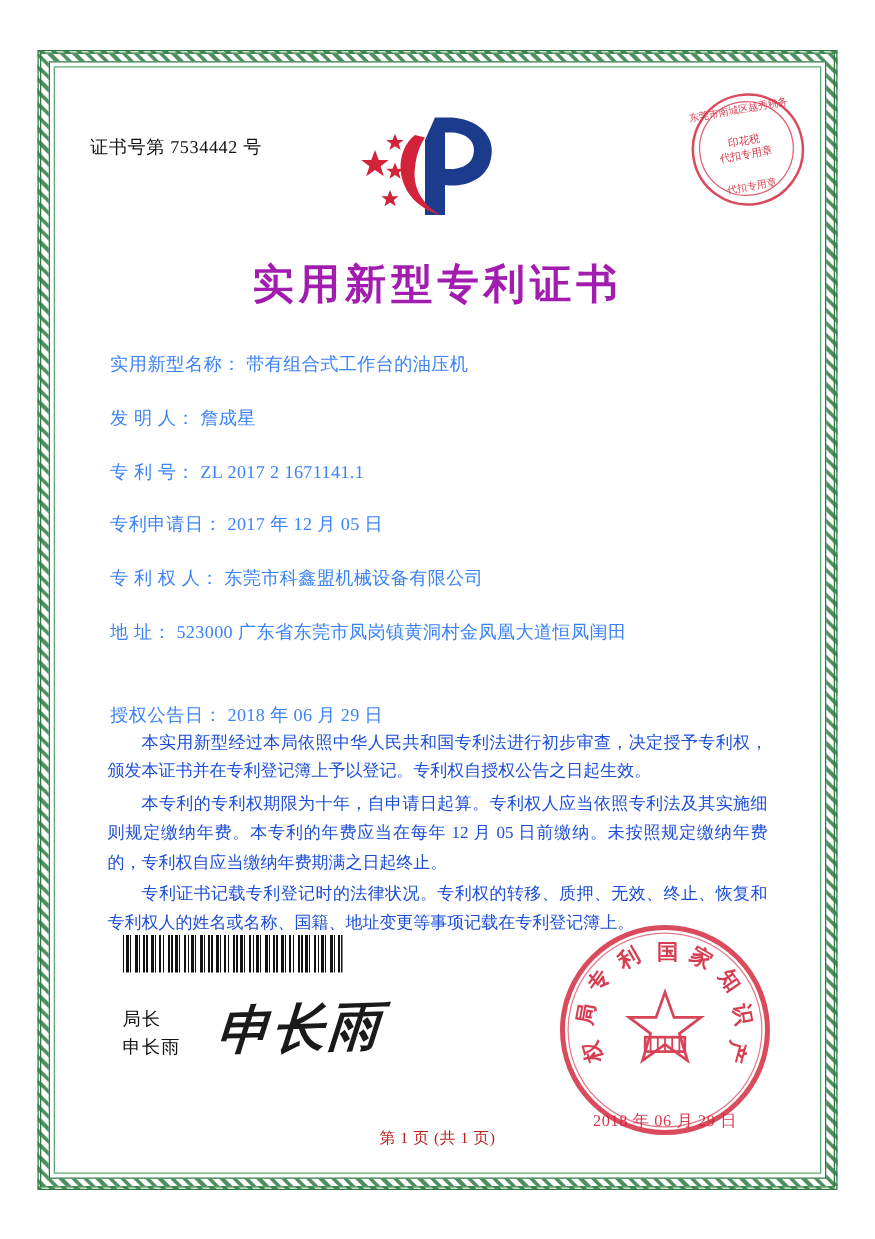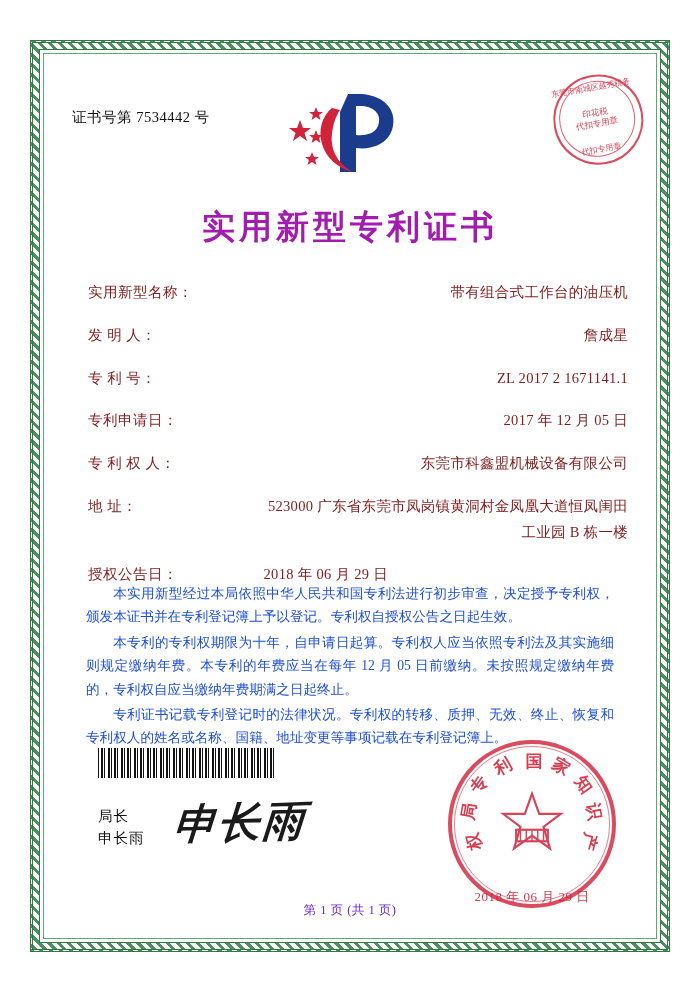--- a/index.html
+++ b/index.html
@@ -148,22 +148,21 @@
     font-family: "DejaVu Serif", serif;
   }
 
   
   .fields {
     position: absolute;
     left: 38px;
     top: 222px;
     width: 540px;
     font-size: 14.5px;
-    color: #7f1d1d;
-    text-align: right;
+    color: #3b82f6;
   }
   .field-row {
     display: flex;
     align-items: flex-start;
     margin-bottom: 21px;
     line-height: 1.5;
   }
   .field-label {
     flex: 0 0 auto;
     white-space: nowrap;
@@ -178,21 +177,21 @@
     display: block;
     margin-top: 4px;
     padding-left: 28px;
   }
   .row-two-col {
     display: flex;
     align-items: flex-start;
     margin-bottom: 10px;
     line-height: 1.5;
   }
-  .col-left { flex: 0 0 300px; display: flex; }
+  .col-left { flex: 0 0 300px; display: flex; margin-top: 24px; }
   .col-right { flex: 1 1 auto; display: flex; }
 
   
   .paragraphs {
     position: absolute;
     left: 36px;
     top: 522px;
     width: 528px;
     font-size: 13.6px;
     line-height: 1.72;
@@ -297,21 +296,21 @@
   }
 
   
   .page-footer {
     position: absolute;
     left: 0;
     top: 842px;
     width: 600px;
     text-align: center;
     font-size: 12.5px;
-    color: #6d28d9;
+    color: #b91c1c;
     letter-spacing: 0.5px;
   }
 </style>
 </head>
 <body>
 
 <div class="certificate">
 
   <div class="border-frame"></div>
   <div class="border-inner"></div>
@@ -372,21 +371,20 @@
 
       <div class="field-row">
         <span class="field-label">专 利 权 人：</span>
         <span class="field-value">东莞市科鑫盟机械设备有限公司</span>
       </div>
 
       <div class="field-row">
         <span class="field-label">地 址：</span>
         <span class="field-value">
           <span>523000  广东省东莞市凤岗镇黄洞村金凤凰大道恒凤闺田</span>
-          <span class="second-line">工业园 B 栋一楼</span>
         </span>
       </div>
 
       <div class="row-two-col">
         <span class="col-left">
           <span class="field-label">授权公告日：</span>
           <span class="field-value">2018 年 06 月 29 日</span>
         </span>
       </div>
 

